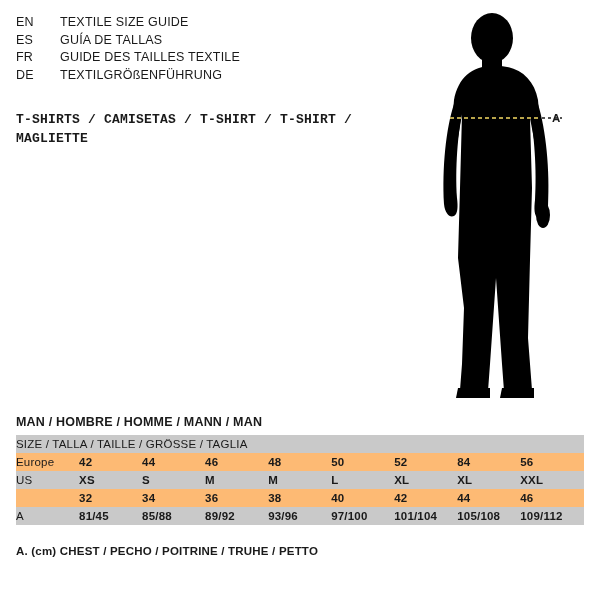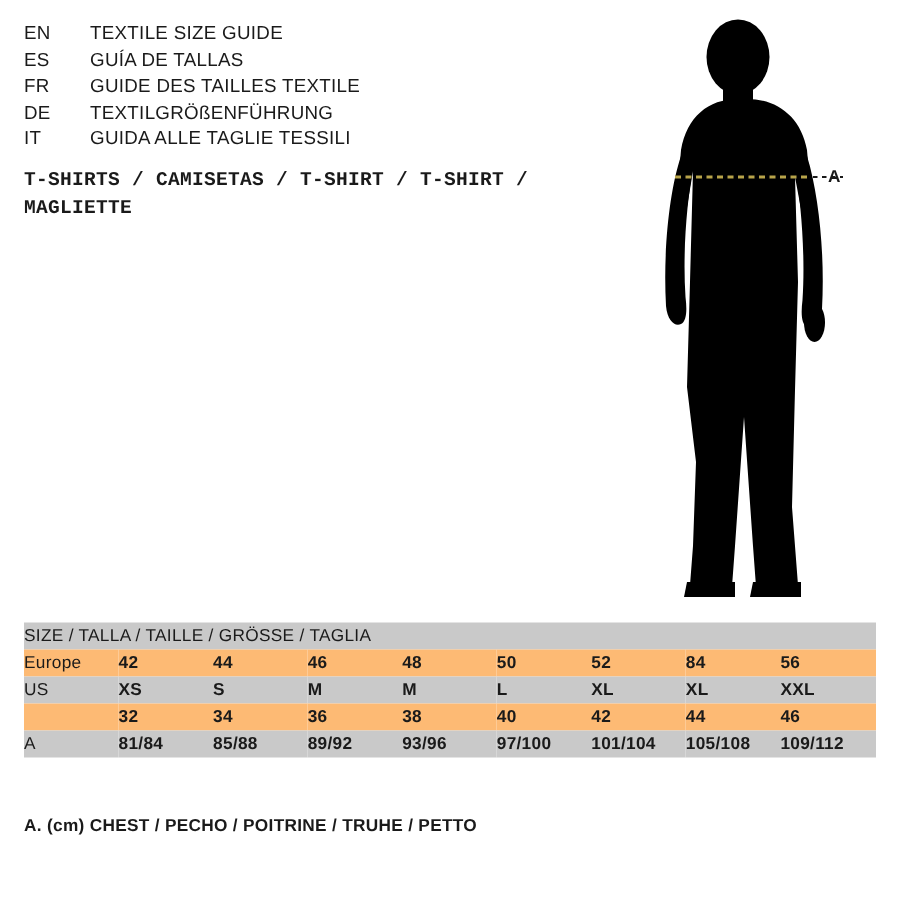--- a/index.html
+++ b/index.html
@@ -137,24 +137,20 @@
       <span class="lang-text">GUÍA DE TALLAS</span>
     </div>
     <div class="lang-row">
       <span class="lang-code">FR</span>
       <span class="lang-text">GUIDE DES TAILLES TEXTILE</span>
     </div>
     <div class="lang-row">
       <span class="lang-code">DE</span>
       <span class="lang-text">TEXTILGRÖßENFÜHRUNG</span>
     </div>
-    <div class="lang-row">
-      <span class="lang-code">IT</span>
-      <span class="lang-text">GUIDA ALLE TAGLIE TESSILI</span>
-    </div>
   </div>
 
   <div class="cat-block">
     <div class="cat-line">T-SHIRTS / CAMISETAS / T-SHIRT / T-SHIRT / MAGLIETTE</div>
   </div>
 
   <div class="figure-wrap">
     <svg width="200" height="400" viewBox="0 0 200 400">
 
       <ellipse cx="92" cy="30" rx="21" ry="25" fill="#000000"></ellipse>
@@ -172,20 +168,21 @@
       <path d="M102 380 L134 380 L134 390 L100 390 Z" fill="#000000"></path>
 
       <line x1="50" y1="110" x2="140" y2="110" stroke="#b8a44a" stroke-width="2" stroke-dasharray="4 3"></line>
 
       <line x1="142" y1="110" x2="162" y2="110" stroke="#1a1a1a" stroke-width="1.4" stroke-dasharray="3 3"></line>
     </svg>
     <div class="measure-label">A</div>
   </div>
 
   <div class="table-section">
+    <div class="table-title">MAN / HOMBRE / HOMME / MANN / MAN</div>
     <table class="size-table">
       <tbody>
         <tr class="row-head shade-dark">
           <td class="col-label" colspan="9">SIZE / TALLA / TAILLE / GRÖSSE / TAGLIA</td>
         </tr>
         <tr class="shade-light">
           <td class="col-label">Europe</td>
           <td class="col-val">42</td>
           <td class="col-val">44</td>
           <td class="col-val">46</td>
@@ -212,21 +209,21 @@
           <td class="col-val">34</td>
           <td class="col-val">36</td>
           <td class="col-val">38</td>
           <td class="col-val">40</td>
           <td class="col-val">42</td>
           <td class="col-val">44</td>
           <td class="col-val">46</td>
         </tr>
         <tr class="shade-dark">
           <td class="col-label">A</td>
-          <td class="col-val">81/84</td>
+          <td class="col-val">81/45</td>
           <td class="col-val">85/88</td>
           <td class="col-val">89/92</td>
           <td class="col-val">93/96</td>
           <td class="col-val">97/100</td>
           <td class="col-val">101/104</td>
           <td class="col-val">105/108</td>
           <td class="col-val">109/112</td>
         </tr>
       </tbody>
     </table>

